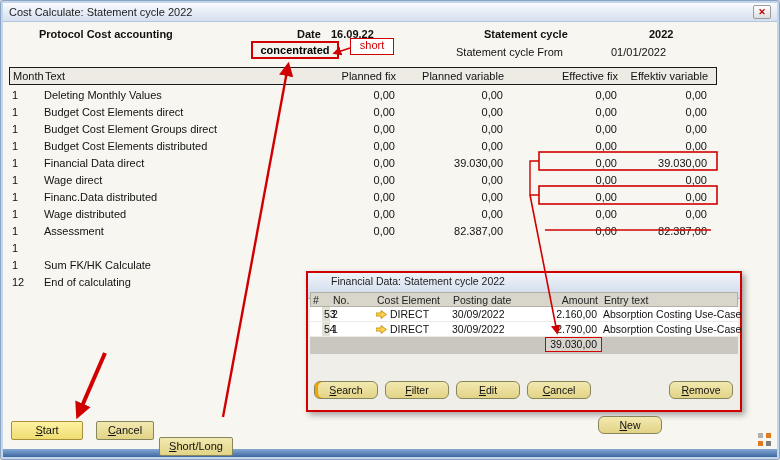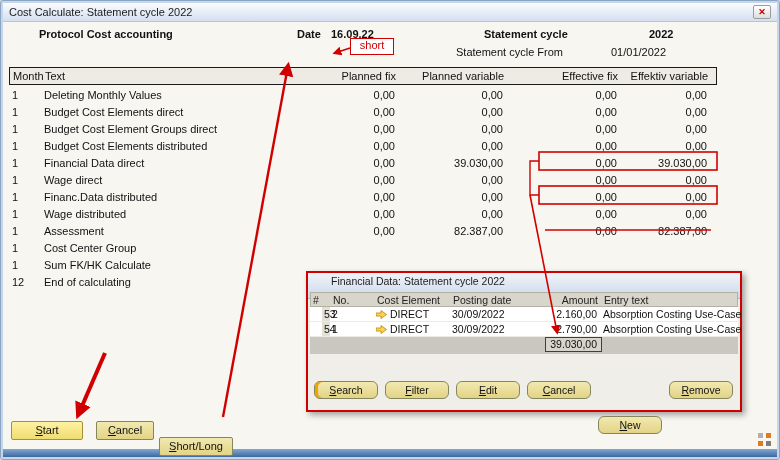--- a/index.html
+++ b/index.html
@@ -59,20 +59,21 @@
   <div class="titlebar">
     <span class="title">Cost Calculate: Statement cycle 2022</span>
     <span class="close-btn">✕</span>
   </div>
 
   <span class="lbl b" style="left:10px;top:27px;">Protocol Cost accounting</span>
   <span class="lbl b" style="left:268px;top:27px;">Date</span>
   <span class="lbl b" style="left:302px;top:27px;">16.09.22</span>
   <span class="lbl b" style="left:455px;top:27px;">Statement cycle</span>
   <span class="lbl b" style="left:620px;top:27px;">2022</span>
+  <div class="concentrated">concentrated</div>
   <span class="lbl" style="left:455px;top:45px;">Statement cycle From</span>
   <span class="lbl" style="left:610px;top:45px;">01/01/2022</span>
 
   <div class="thead">
     <span class="c-left">Month</span>
     <span class="c-left">Text</span>
     <span class="c-num">Planned fix</span>
     <span class="c-num">Planned variable</span>
     <span class="c-num">Effective fix</span>
     <span class="c-num">Effektiv variable</span>
@@ -155,21 +156,20 @@
     <span class="c-left">1</span>
     <span class="c-left">Assessment</span>
     <span class="c-num">0,00</span>
     <span class="c-num">82.387,00</span>
     <span class="c-num">0,00</span>
     <span class="c-num">82.387,00</span>
   </div>
 
   <div class="trow">
     <span class="c-left">1</span>
-    <span class="c-left">Cost Center Group</span>
     <span class="c-num"></span>
     <span class="c-num"></span>
     <span class="c-num"></span>
     <span class="c-num"></span>
   </div>
 
   <div class="trow">
     <span class="c-left">1</span>
     <span class="c-left">Sum FK/HK Calculate</span>
     <span class="c-num"></span>

